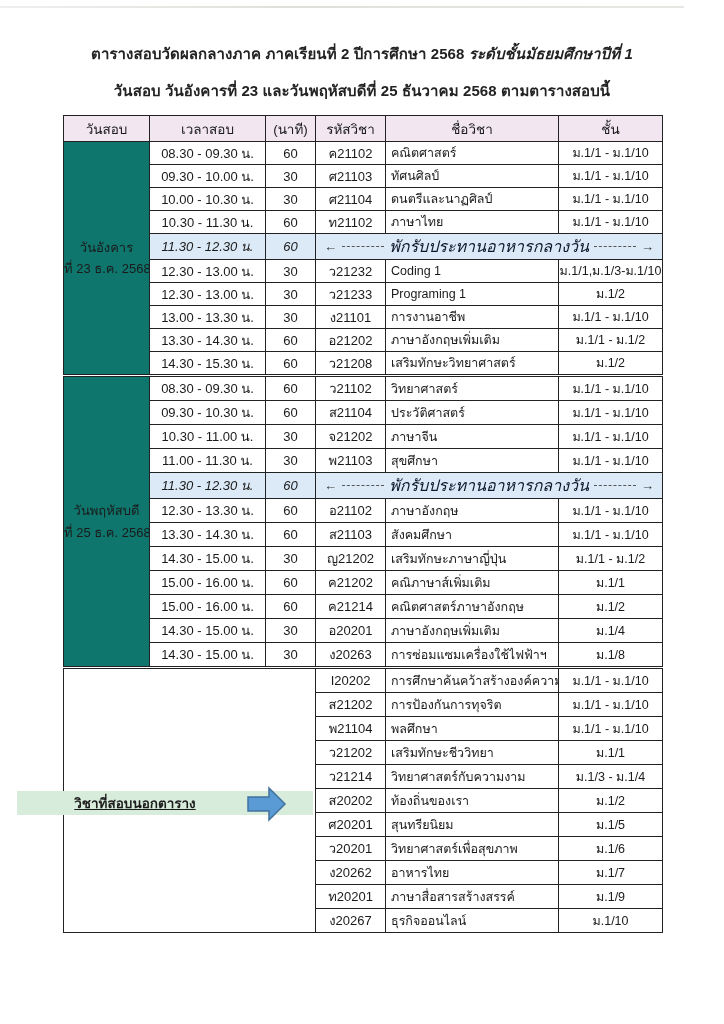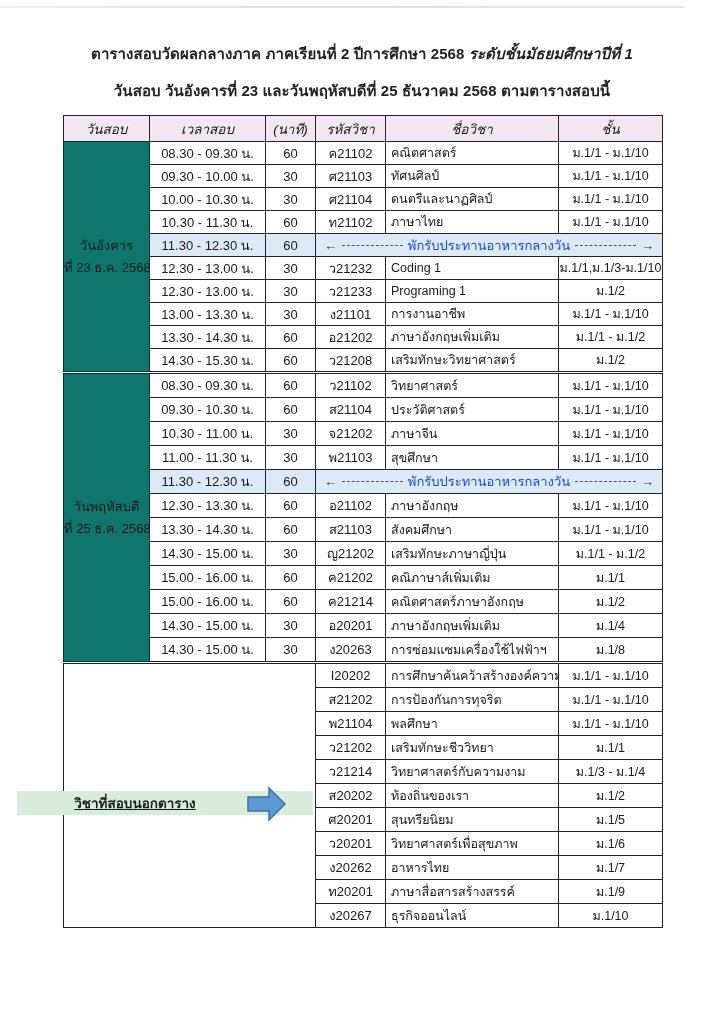--- a/index.html
+++ b/index.html
@@ -25,37 +25,37 @@
   .title .italic { font-style:italic; }
 
   .tw { position:absolute; left:63px; top:115px; width:599px; }
 
   table { border-collapse:collapse; table-layout:fixed; width:599px; background:#fff; }
   th, td {
     border:1px solid #222; padding:0;
     font-size:13px; text-align:center; vertical-align:middle;
     white-space:nowrap; overflow:hidden;
   }
-  .hdr th { background:var(--header-bg,#f2e6f1); height:25px; font-weight:500; font-size:13.5px;font-style:italic; }
+  .hdr th { background:var(--header-bg,#f2e6f1); height:25px; font-weight:500; font-size:13.5px; }
   .sec { margin-top:-1px; }
   .gap { height:2px; }
   .s0 td { height:22px; }
   .s1 td { height:23px; }
   .s2 td { height:23px; }
 
   td.subj { text-align:left; padding-left:5px; font-size:12.5px; }
   td.cls  { font-size:12.5px; }
   td.daycell { font-size:13px; line-height:1.65; background:#0f766e; }
   td.emptycell { border:1px solid #222; background:#fff; }
 
-  td.blue { background:var(--lunch-bg,#dceaf7); }
+  td.blue { background:var(--lunch-bg,#dceaf7);font-style:italic; }
   .lf { display:flex; align-items:center; gap:5px; padding:0 8px; width:100%; box-sizing:border-box; }
   .lf .la { font-size:13px; color:#333; line-height:1; }
   .lf .dash { flex:1; height:0; border-top:1.5px dashed #555; }
-  .lf .lt { font-size:13px; color:#1d4ed8; }
+  .lf .lt { font-size:16px; color:#0f172a; }
 
   .green-strip {
     position:absolute; left:17px; top:791px; width:296px; height:24px;
     background:var(--outside-label-bg,#d8ecdc);
     display:flex; align-items:center; justify-content:center;text-decoration:underline;
   }
   .green-strip .strip-text { font-weight:bold; font-size:13.5px; color:#1d1d1d; padding-right:60px; }
   .arrow-wrap { position:absolute; left:246px; top:785px; width:42px; height:38px; }
 </style>
 </head>

